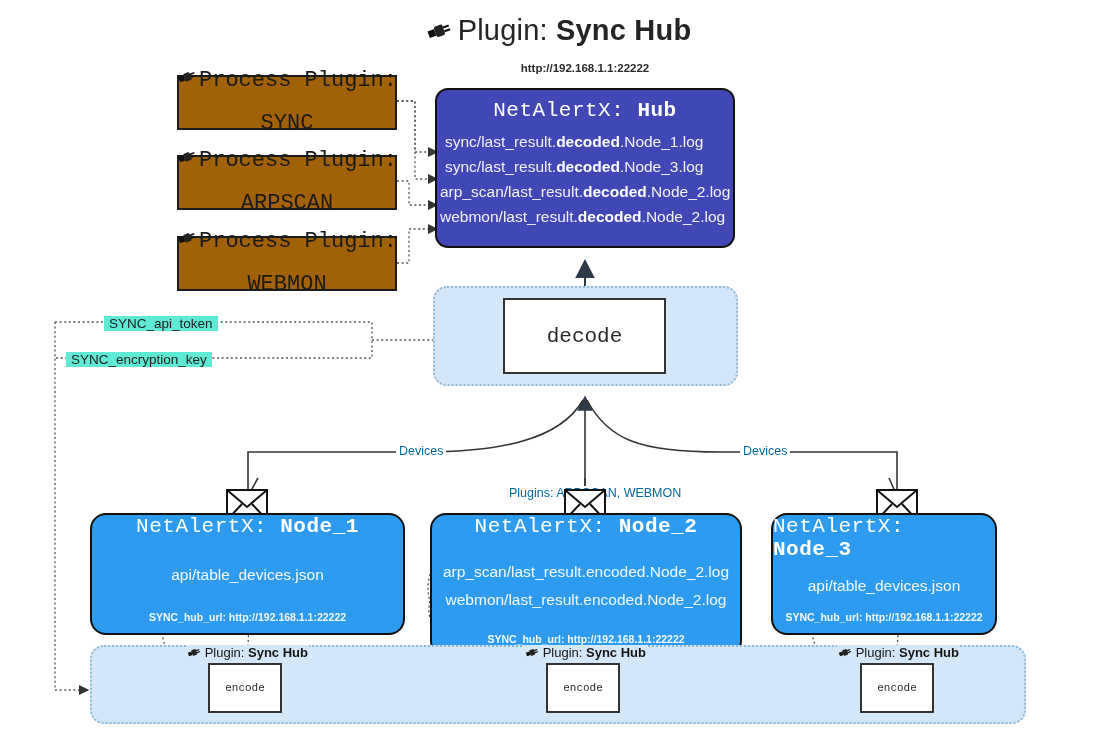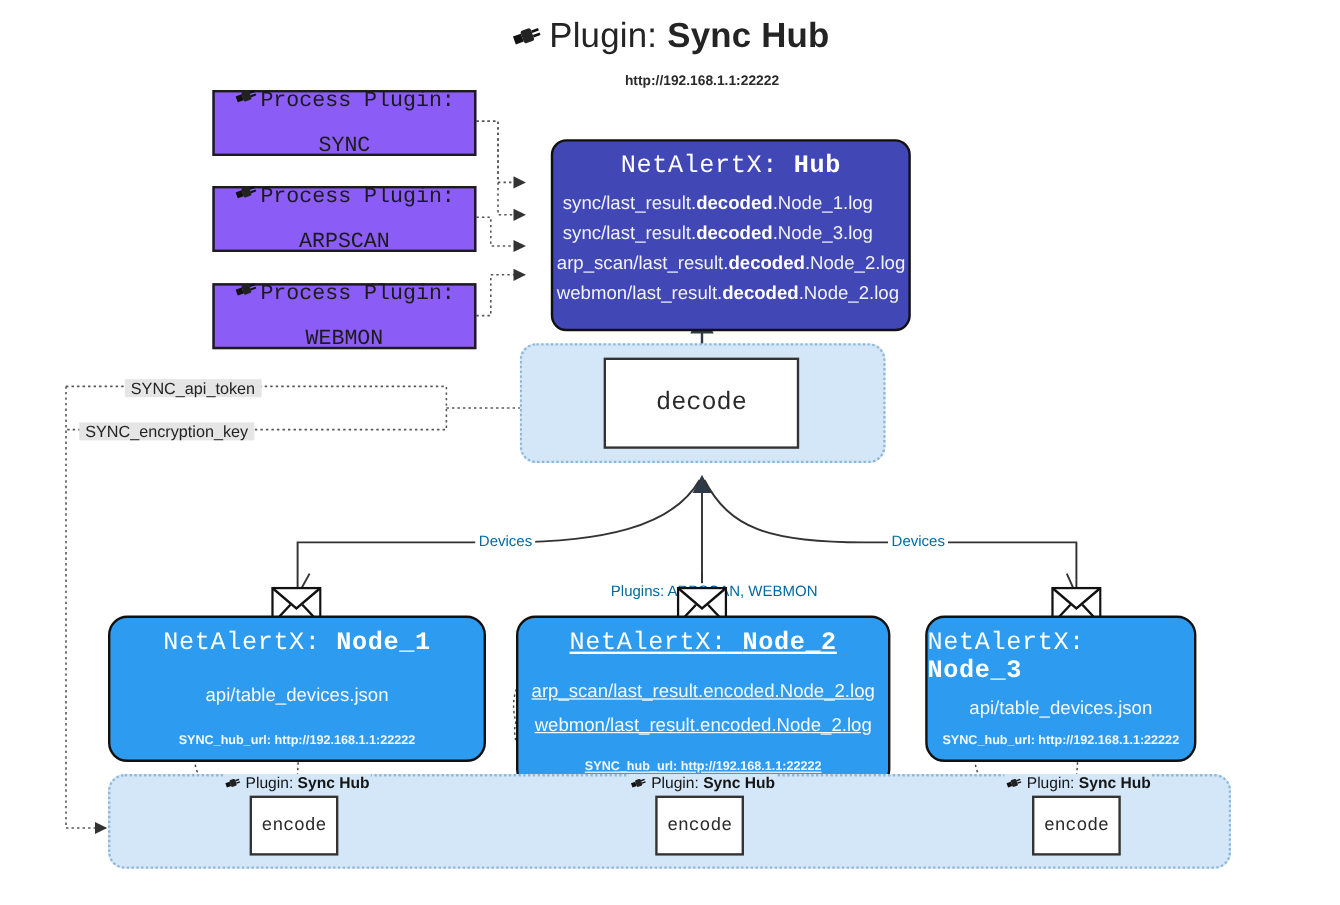--- a/index.html
+++ b/index.html
@@ -22,23 +22,23 @@
     font-size:29px;color:#242424;letter-spacing:.2px;
   }
   .title .t-light{font-weight:400;}
   .title .t-bold{font-weight:700;}
   .plug{
     display:inline-block;vertical-align:-3px;margin-right:6px;
   }
 
   
   .procbox{
-    border:2px solid #1c1c1c;background:#8b5cf6;
+    border:2px solid #1c1c1c;background:#a16207;
     font-family:"Liberation Mono","DejaVu Sans Mono",monospace;
-    font-size:18px;color:#1b1b1b;
+    font-size:22px;color:#1b1b1b;
     display:flex;flex-direction:column;align-items:center;justify-content:center;
     line-height:1.38;
   }
   .procbox .l1{display:flex;align-items:center;justify-content:center;white-space:nowrap;}
   .procbox .l2{white-space:nowrap;margin-top:12px;}
   .procbox .plug{margin-right:2px;}
 
   
   .hub{
     background:#4147b5;border:2px solid #111;border-radius:13px;
@@ -62,48 +62,48 @@
   .bluebox{
     background:#d4e7f8;border:2px dotted #8fb8d8;border-radius:14px;
   }
   .decodebox,.encodebox{
     background:#fff;border:2px solid #333;
     display:flex;align-items:center;justify-content:center;
     font-family:"Liberation Mono","DejaVu Sans Mono",monospace;
     color:#2a2a2a;
   }
   .decodebox{font-size:21px;}
-  .encodebox{font-size:15px;}
+  .encodebox{font-size:11px;}
 
   
   .nodebox{
     background:#2d9bf0;border:2.5px solid #111;border-radius:16px;
     color:#fff;display:flex;flex-direction:column;align-items:center;
   }
   .nodebox .n-title{
     font-family:"Liberation Mono","DejaVu Sans Mono",monospace;
-    font-size:21px;letter-spacing:.5px;margin-top:10px;
+    font-size:21px;letter-spacing:.5px;
   }
   .nodebox .n-title b{font-weight:700;}
   .nodebox .n-lines{
     flex:1;display:flex;flex-direction:column;align-items:center;justify-content:center;
     width:100%;
   }
   .nodebox .n-line{
     font-size:15.5px;line-height:1.75;white-space:nowrap;color:#f4f9ff;
   }
   .nodebox .n-foot{
     font-size:10.5px;font-weight:700;color:#f2f8ff;margin-bottom:10px;white-space:nowrap;
   }
 
   
   .envelope{position:absolute;}
 
   
-  .lbl{position:absolute;font-size:13.5px;color:#222;white-space:nowrap;background:#e5e5e5;}
+  .lbl{position:absolute;font-size:13.5px;color:#222;white-space:nowrap;background:#5eead4;}
   .edge-lbl{position:absolute;font-size:12.5px;color:#0369a1;background:#fff;padding:0 3px;white-space:nowrap;}
   .plugin-lbl{
     position:absolute;font-size:13px;color:#151515;white-space:nowrap;
     background:#d4e7f8;padding:0 1px;
   }
   .plugin-lbl b{font-weight:700;}
 </style>
 </head>
 <body>
 
@@ -221,21 +221,21 @@
             </g>
           </svg>
       </span>
       <span>Process Plugin:</span>
     </div>
     <div class="l2">WEBMON</div>
   </div>
 
   <div class="node hub-url" style="left:435px;top:62px;width:300px;">http://192.168.1.1:22222</div>
 
-  <div class="node hub" style="left:435px;top:116px;width:300px;height:160px;margin-left:24px;">
+  <div class="node hub" style="left:435px;top:88px;width:300px;height:160px;">
     <div class="hub-title">
       <span>NetAlertX:</span>
       <b>Hub</b>
     </div>
     <div class="hub-line">
       <span>sync/last_result.</span><b>decoded</b><span>.Node_1.log</span>
     </div>
     <div class="hub-line">
       <span>sync/last_result.</span><b>decoded</b><span>.Node_3.log</span>
     </div>
@@ -283,21 +283,21 @@
     <div class="n-title">
       <span>NetAlertX:</span>
       <b>Node_1</b>
     </div>
     <div class="n-lines">
       <div class="n-line">api/table_devices.json</div>
     </div>
     <div class="n-foot">SYNC_hub_url: http://192.168.1.1:22222</div>
   </div>
 
-  <div class="node nodebox" style="left:430px;top:513px;width:312px;height:144px;text-decoration:underline;">
+  <div class="node nodebox" style="left:430px;top:513px;width:312px;height:144px;">
     <div class="n-title">
       <span>NetAlertX:</span>
       <b>Node_2</b>
     </div>
     <div class="n-lines">
       <div class="n-line">arp_scan/last_result.encoded.Node_2.log</div>
       <div class="n-line">webmon/last_result.encoded.Node_2.log</div>
     </div>
     <div class="n-foot">SYNC_hub_url: http://192.168.1.1:22222</div>
   </div>

